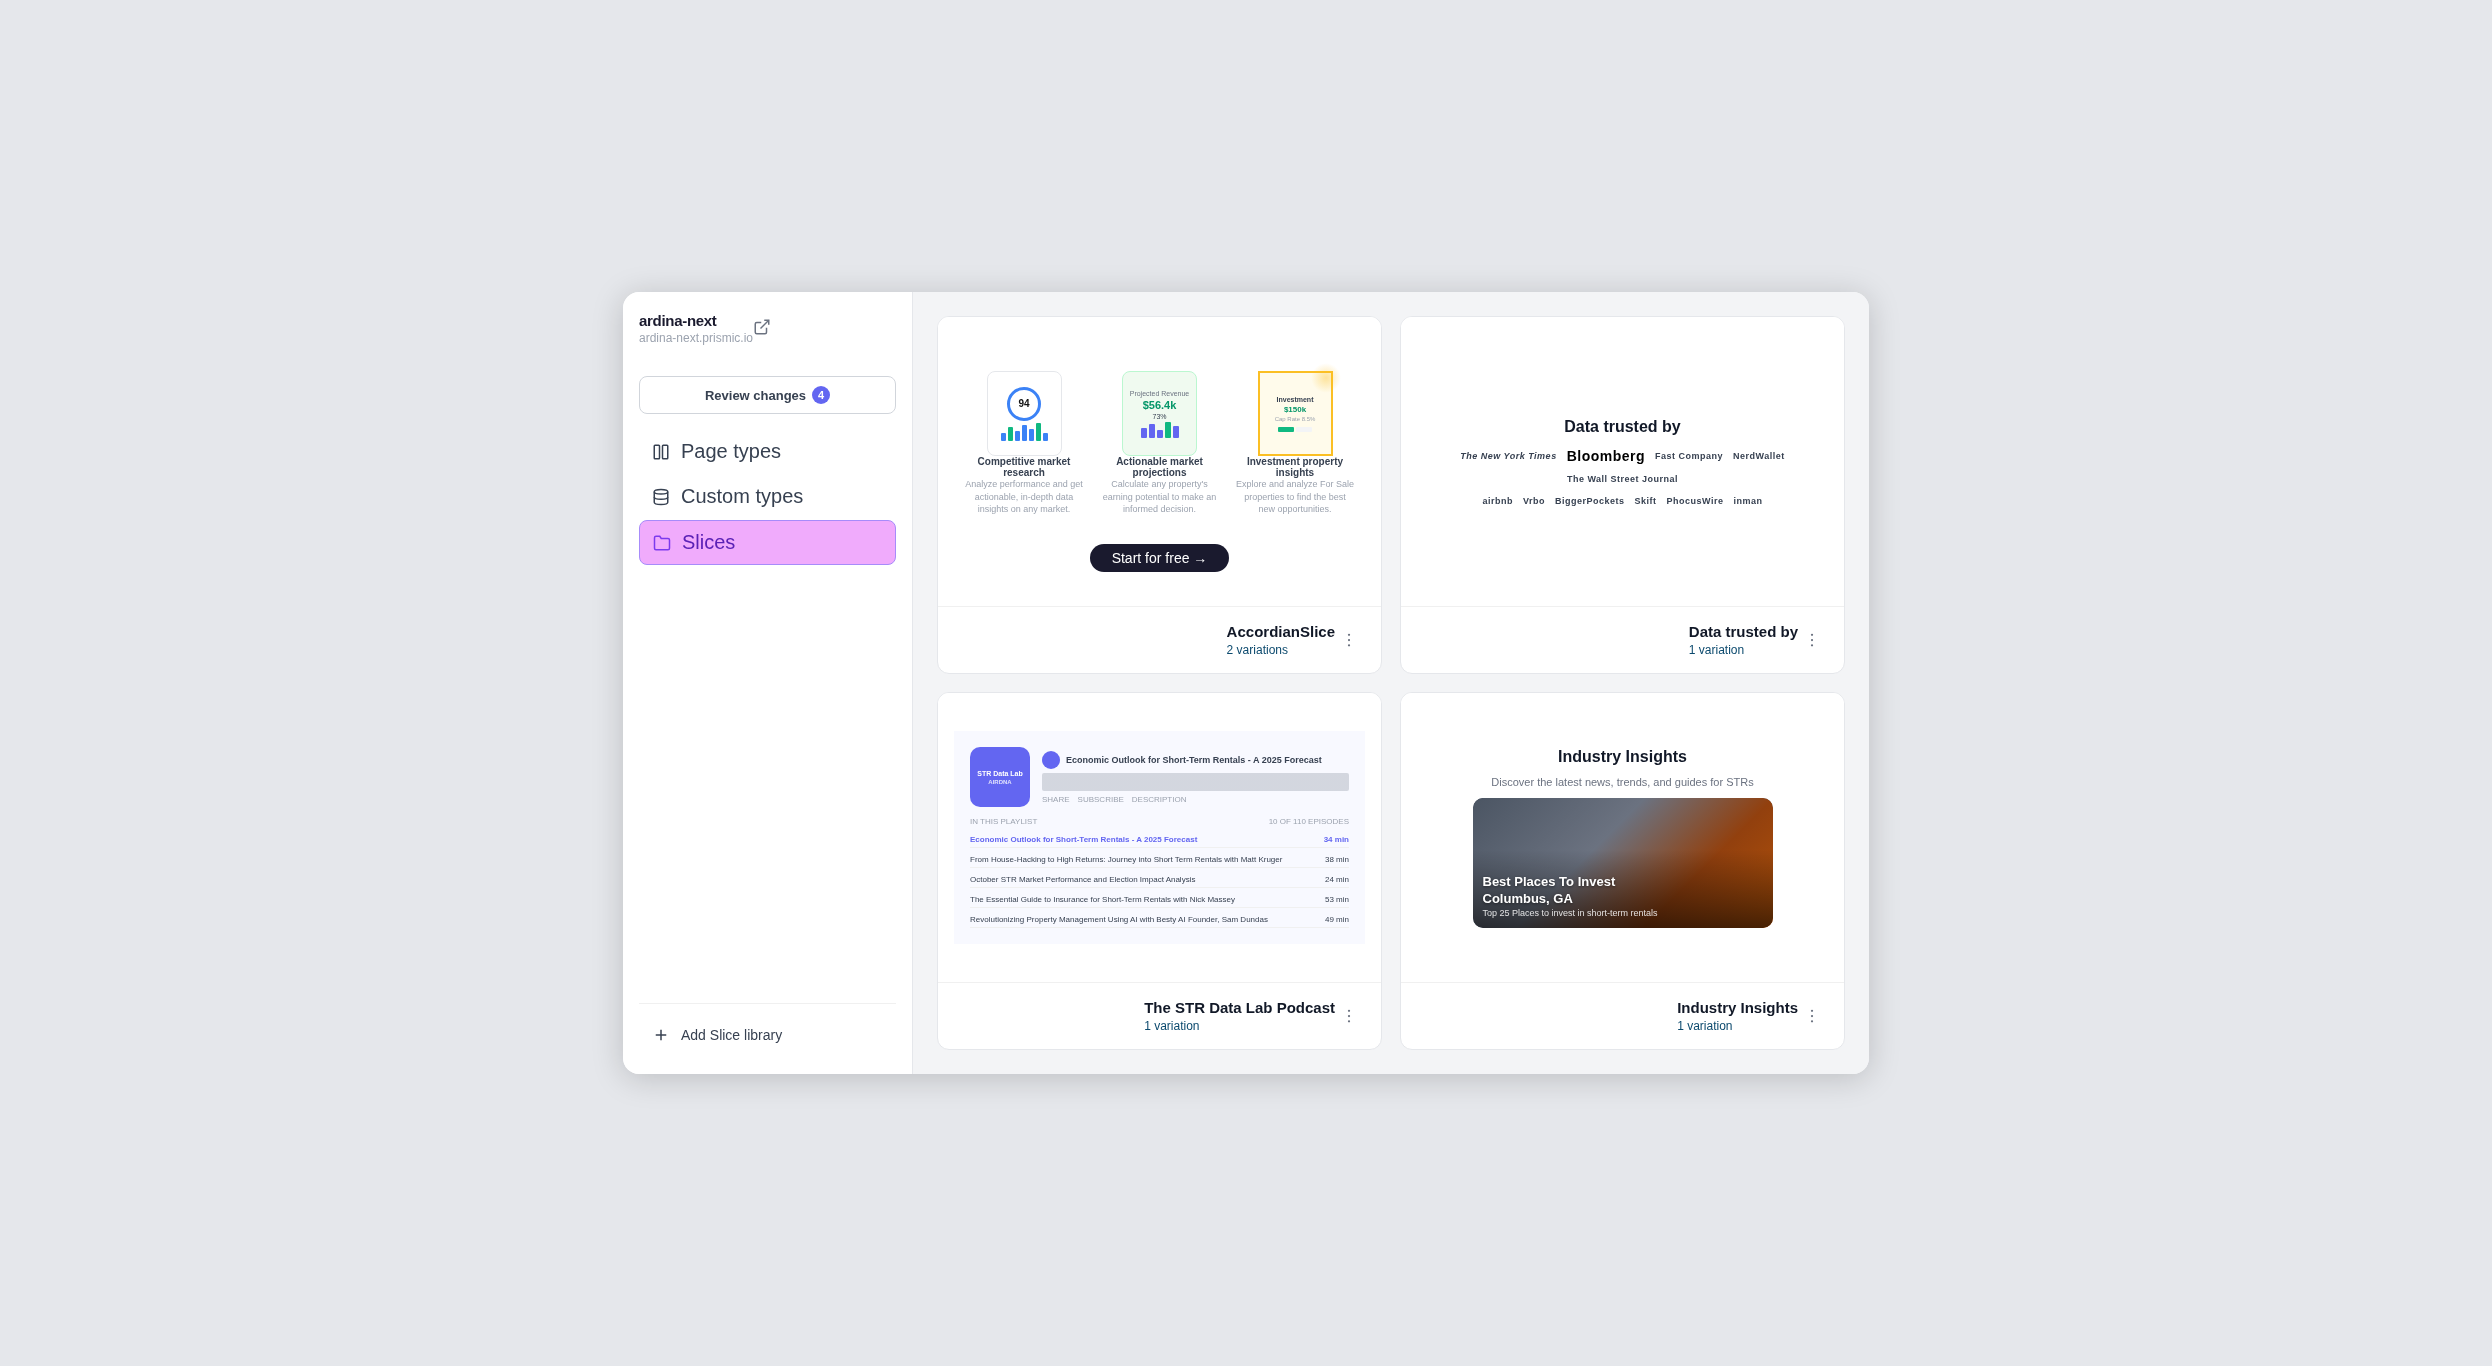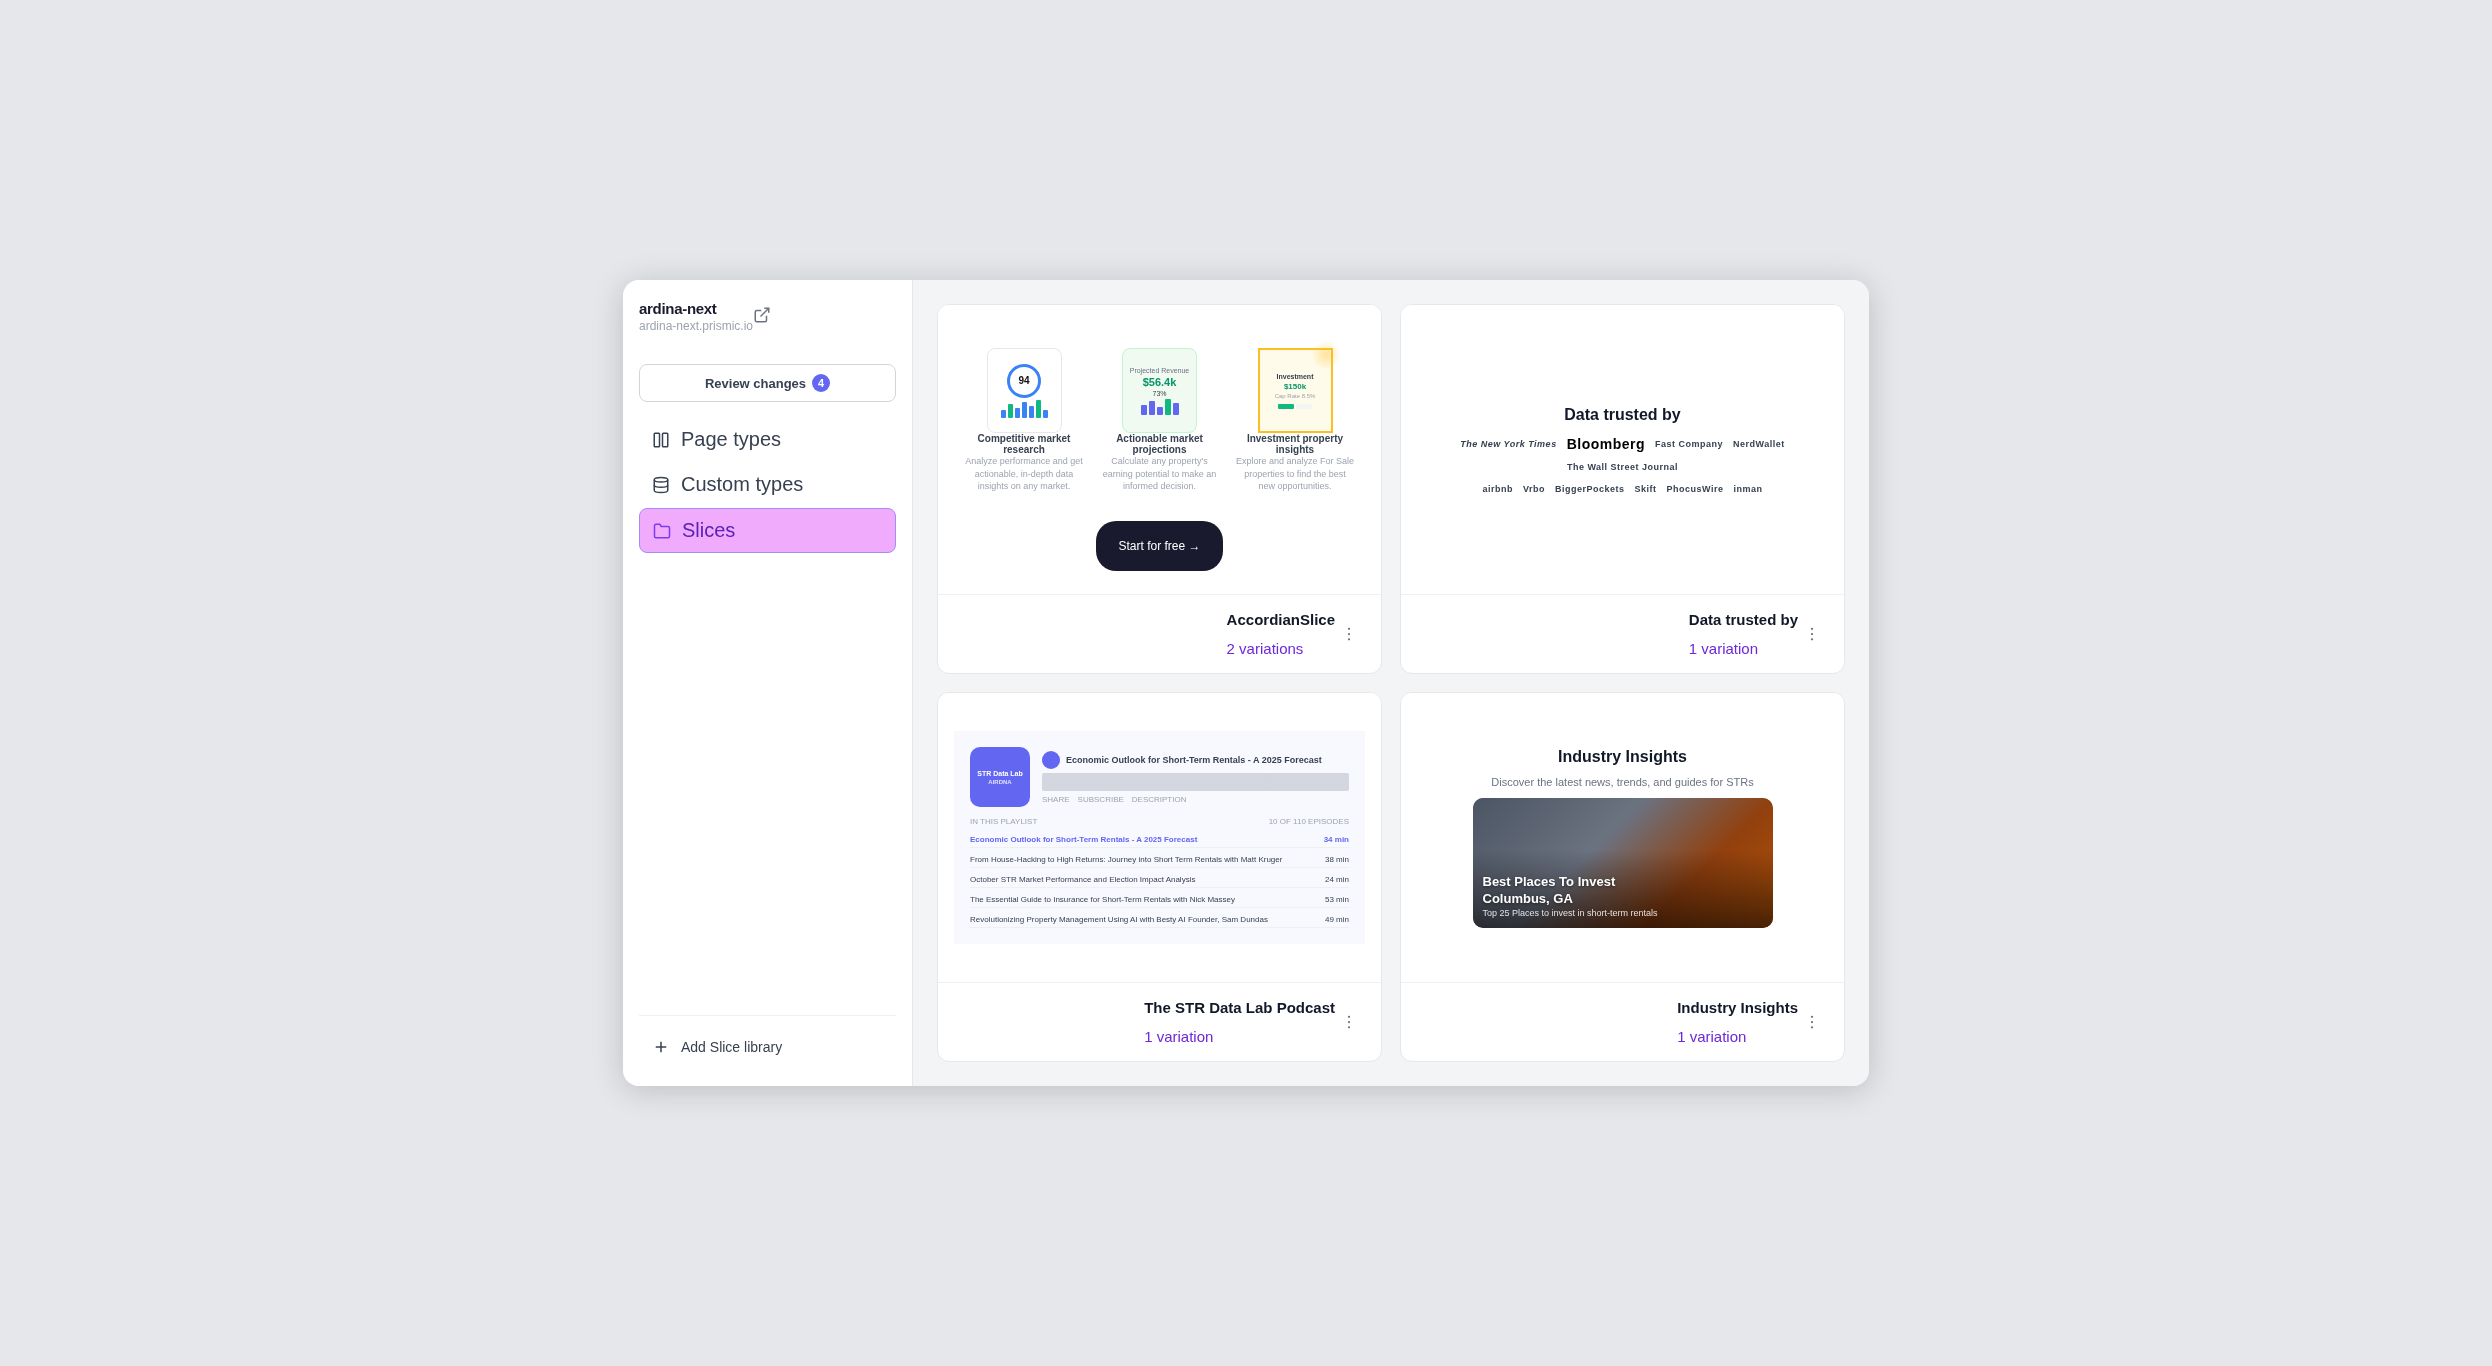--- a/index.html
+++ b/index.html
@@ -147,23 +147,23 @@
       display: flex;
       align-items: center;
       justify-content: flex-end;
     }
     .card-title {
       font-weight: 700;
       font-size: 15px;
       color: #111827;
     }
     .card-subtitle {
-      font-size: 15px;
-      color: #6d28d9;
-      margin-top: 12px;
+      font-size: 12px;
+      color: #0c4a6e;
+      margin-top: 3px;
     }
     .more-icon {
       width: 28px;
       height: 28px;
       display: flex;
       align-items: center;
       justify-content: center;
       color: #6b7280;
       cursor: pointer;
       border-radius: 4px;
@@ -193,22 +193,22 @@
     .acc-desc {
       font-size: 9px;
       text-align: center;
       color: #9ca3af;
       line-height: 1.4;
     }
     .acc-cta {
       background: #1a1a2e;
       color: #fff;
       border-radius: 20px;
-      padding: 18px 22px;
-      font-size: 12px;
+      padding: 6px 22px;
+      font-size: 14px;
       margin: 8px auto 0;
       display: inline-block;
       cursor: pointer;
       text-align: right;
     }
 
     
     .trusted-preview {
       display: flex;
       flex-direction: column;

